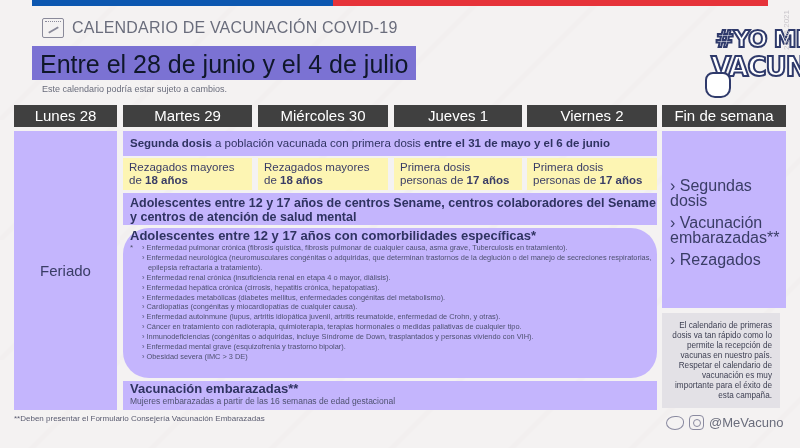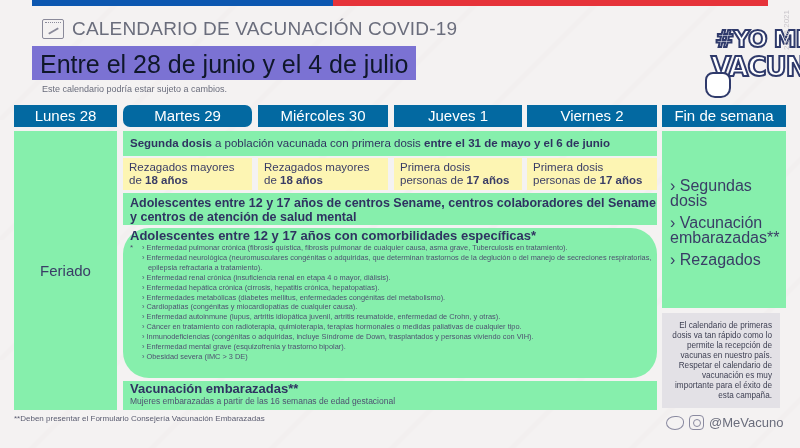--- a/index.html
+++ b/index.html
@@ -18,21 +18,21 @@
     pointer-events: none;
   }
   .topbar { position: absolute; top: 0; left: 32px; width: 736px; height: 6px; display: flex; }
   .topbar .blue { width: 301px; background: #0c57b0; }
   .topbar .red { flex: 1; background: #e6333a; }
 
   .header-row { position: absolute; top: 18px; left: 42px; display: flex; align-items: center; gap: 8px; }
   .cal-icon { width: 22px; height: 20px; border: 1.5px solid #8a8a9a; border-radius: 2px; position: relative; }
   .cal-icon::before { content: ""; position: absolute; top: 2px; left: 2px; right: 2px; height: 2px; border-top: 1.5px dotted #8a8a9a; }
   .cal-icon::after { content: ""; position: absolute; left: 5px; top: 10px; width: 11px; height: 2px; background: #8a8a9a; transform: rotate(-30deg); }
-  .app-title { font-size: 19px; color: #6a6d7c; letter-spacing: 0.2px; }
+  .app-title { font-size: 16px; color: #6a6d7c; letter-spacing: 0.2px; }
 
   .banner {
     position: absolute; top: 46px; left: 32px; height: 34px;
     background: #7b72d3; color: #0f172a; font-size: 25px; padding: 2px 8px 0 8px; line-height: 32px;
   }
   .subtitle { position: absolute; top: 84px; left: 42px; font-size: 9px; color: #6a6d7c; }
 
   .logo { position: absolute; top: 22px; left: 664px; width: 110px; height: 78px; margin-left: 39px; }
   .logo .l1, .logo .l2 {
     position: absolute; font-family: "DejaVu Sans", sans-serif; font-weight: bold;
@@ -41,24 +41,24 @@
   .logo .l1 { top: 4px; left: 12px; font-size: 23px; }
   .logo .l2 { top: 30px; left: 8px; font-size: 26px; }
   .logo .hand { position: absolute; top: 50px; left: 2px; width: 26px; height: 26px; border: 2px solid #2f3a6b; border-radius: 8px 8px 10px 10px; background: #fff; }
   .datestamp {
     position: absolute; top: 10px; left: 782px; font-size: 8px; color: #c9c6cb;
     writing-mode: vertical-rl; transform: rotate(180deg);
   }
 
   
   .day-header {
-    position: absolute; top: 105px; height: 22px; background: #0369a1; color: #fff;
+    position: absolute; top: 105px; height: 22px; background: #404040; color: #fff;
     font-size: 15px; text-align: center; line-height: 22px;
   }
-  .cell { position: absolute; background: #86efac; }
+  .cell { position: absolute; background: #c4b5fd; }
   .feriado-col { left: 14px; top: 131px; width: 103px; height: 279px; display: flex; align-items: center; justify-content: center; }
   .feriado-col span { font-weight: normal; font-size: 15px; color: #3a3d66; }
 
   .segunda { left: 123px; top: 131px; width: 534px; height: 25px; font-size: 11.5px; padding: 6px 0 0 7px; }
   .segunda b { font-weight: bold; }
 
   .yellow { position: absolute; top: 158px; height: 32px; background: #fdf5b3; font-size: 11.5px; line-height: 13px; padding: 3px 0 0 6px; color: #3a3d66; }
   .yellow b { font-weight: bold; }
 
   .sename { left: 123px; top: 193px; width: 534px; height: 32px; font-weight: bold; font-size: 12.5px; line-height: 14px; padding: 3px 0 0 7px; }
@@ -108,21 +108,21 @@
 <div class="subtitle">Este calendario podría estar sujeto a cambios.</div>
 
 <div class="logo">
   <span class="l1">#YO ME</span>
   <span class="l2">VACUNO</span>
   <span class="hand"></span>
 </div>
 <div class="datestamp">25.06.2021</div>
 
 <div class="day-header" style="left:14px;width:103px;">Lunes 28</div>
-<div class="day-header" style="left:123px;width:129px;border-radius:7px;">Martes 29</div>
+<div class="day-header" style="left:123px;width:129px;">Martes 29</div>
 <div class="day-header" style="left:258px;width:130px;">Miércoles 30</div>
 <div class="day-header" style="left:394px;width:128px;">Jueves 1</div>
 <div class="day-header" style="left:527px;width:130px;">Viernes 2</div>
 <div class="day-header" style="left:662px;width:124px;">Fin de semana</div>
 
 <div class="cell feriado-col">
   <span>Feriado</span>
 </div>
 
 <div class="cell segunda">

